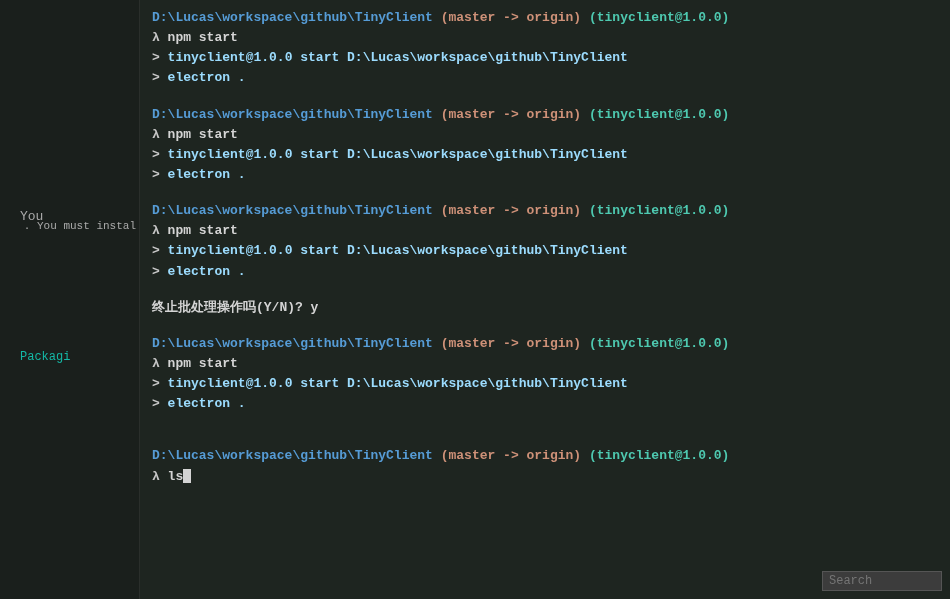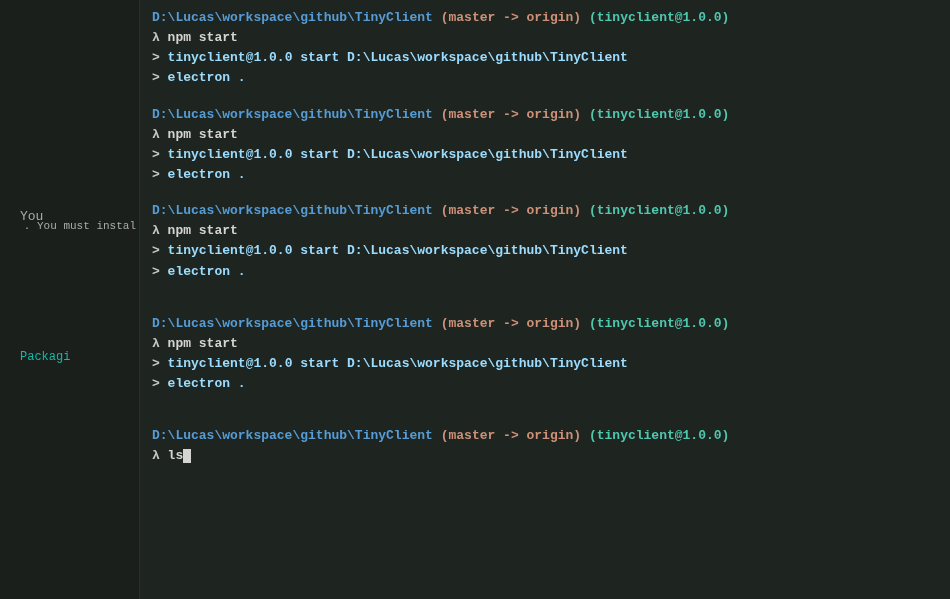--- a/index.html
+++ b/index.html
@@ -178,29 +178,33 @@
 
     <div class="spacer"></div>
 
     <div class="line path"><span>D:\Lucas\workspace\github\TinyClient</span> <span class="git-branch">(master -&gt; origin)</span> <span class="pkg-version">(tinyclient@1.0.0)</span></div>
     <div class="line lambda"><span class="lambda-sym">λ</span> npm start</div>
     <div class="line output"><span class="cmd-gt">&gt;</span> tinyclient@1.0.0 start D:\Lucas\workspace\github\TinyClient</div>
     <div class="line output"><span class="cmd-gt">&gt;</span> electron .</div>
 
     <div class="spacer"></div>
 
+    <div class="line chinese">终止批处理操作吗(Y/N)? y</div>
 
     <div class="spacer"></div>
 
     <div class="line path"><span>D:\Lucas\workspace\github\TinyClient</span> <span class="git-branch">(master -&gt; origin)</span> <span class="pkg-version">(tinyclient@1.0.0)</span></div>
     <div class="line lambda"><span class="lambda-sym">λ</span> npm start</div>
     <div class="line output"><span class="cmd-gt">&gt;</span> tinyclient@1.0.0 start D:\Lucas\workspace\github\TinyClient</div>
     <div class="line output"><span class="cmd-gt">&gt;</span> electron .</div>
 
     <div class="spacer"></div>
     <div class="spacer"></div>
 
     <div class="line path"><span>D:\Lucas\workspace\github\TinyClient</span> <span class="git-branch">(master -&gt; origin)</span> <span class="pkg-version">(tinyclient@1.0.0)</span></div>
     <div class="line lambda"><span class="lambda-sym">λ</span> ls<span class="cursor"></span></div>
 
   </div>
 
+  <div class="search-box">
+    <input type="text" class="search-input" placeholder="Search" style="">
+  </div>
 </div>
 
 </body></html>

